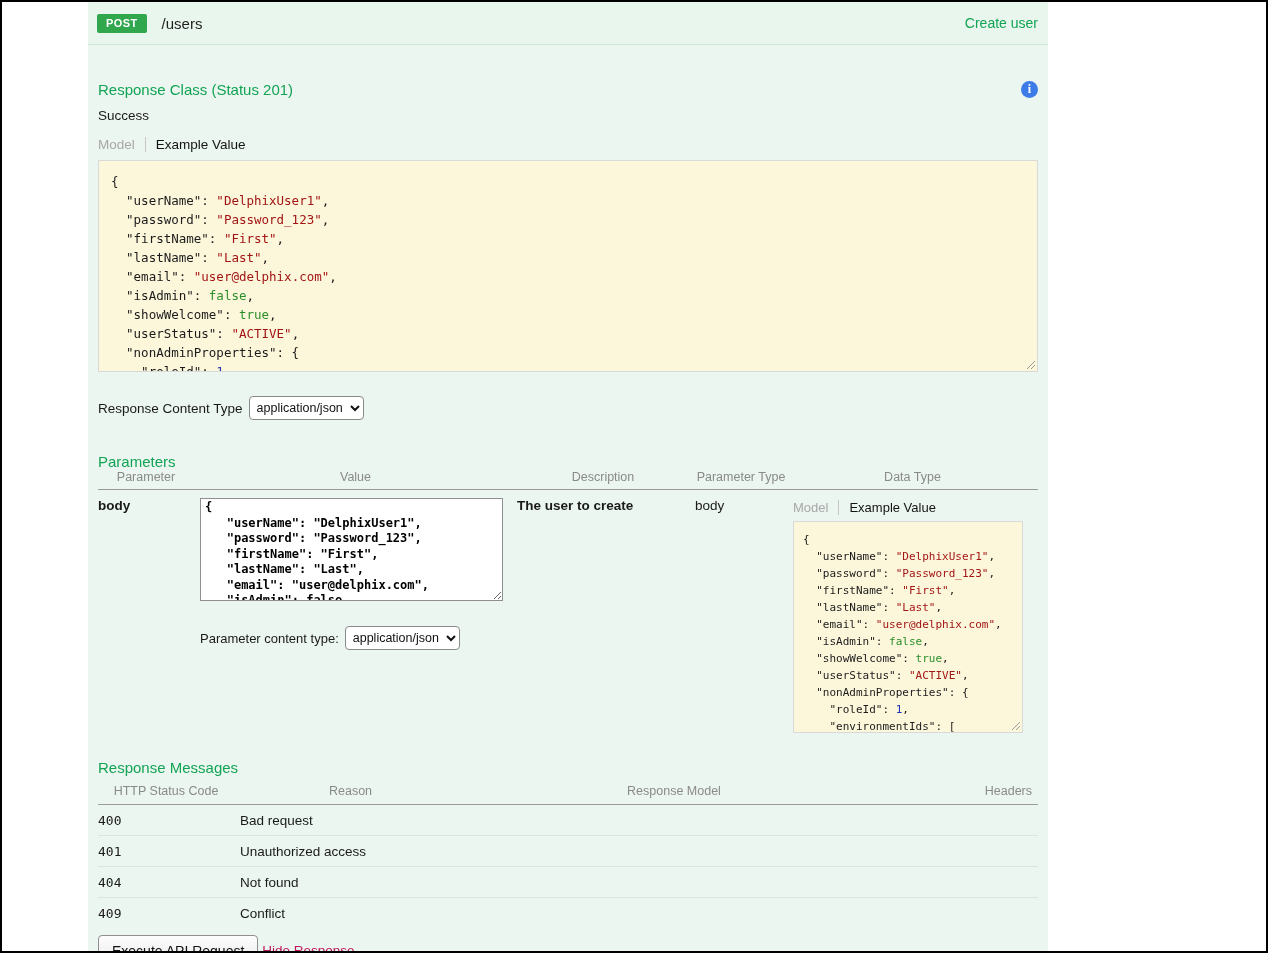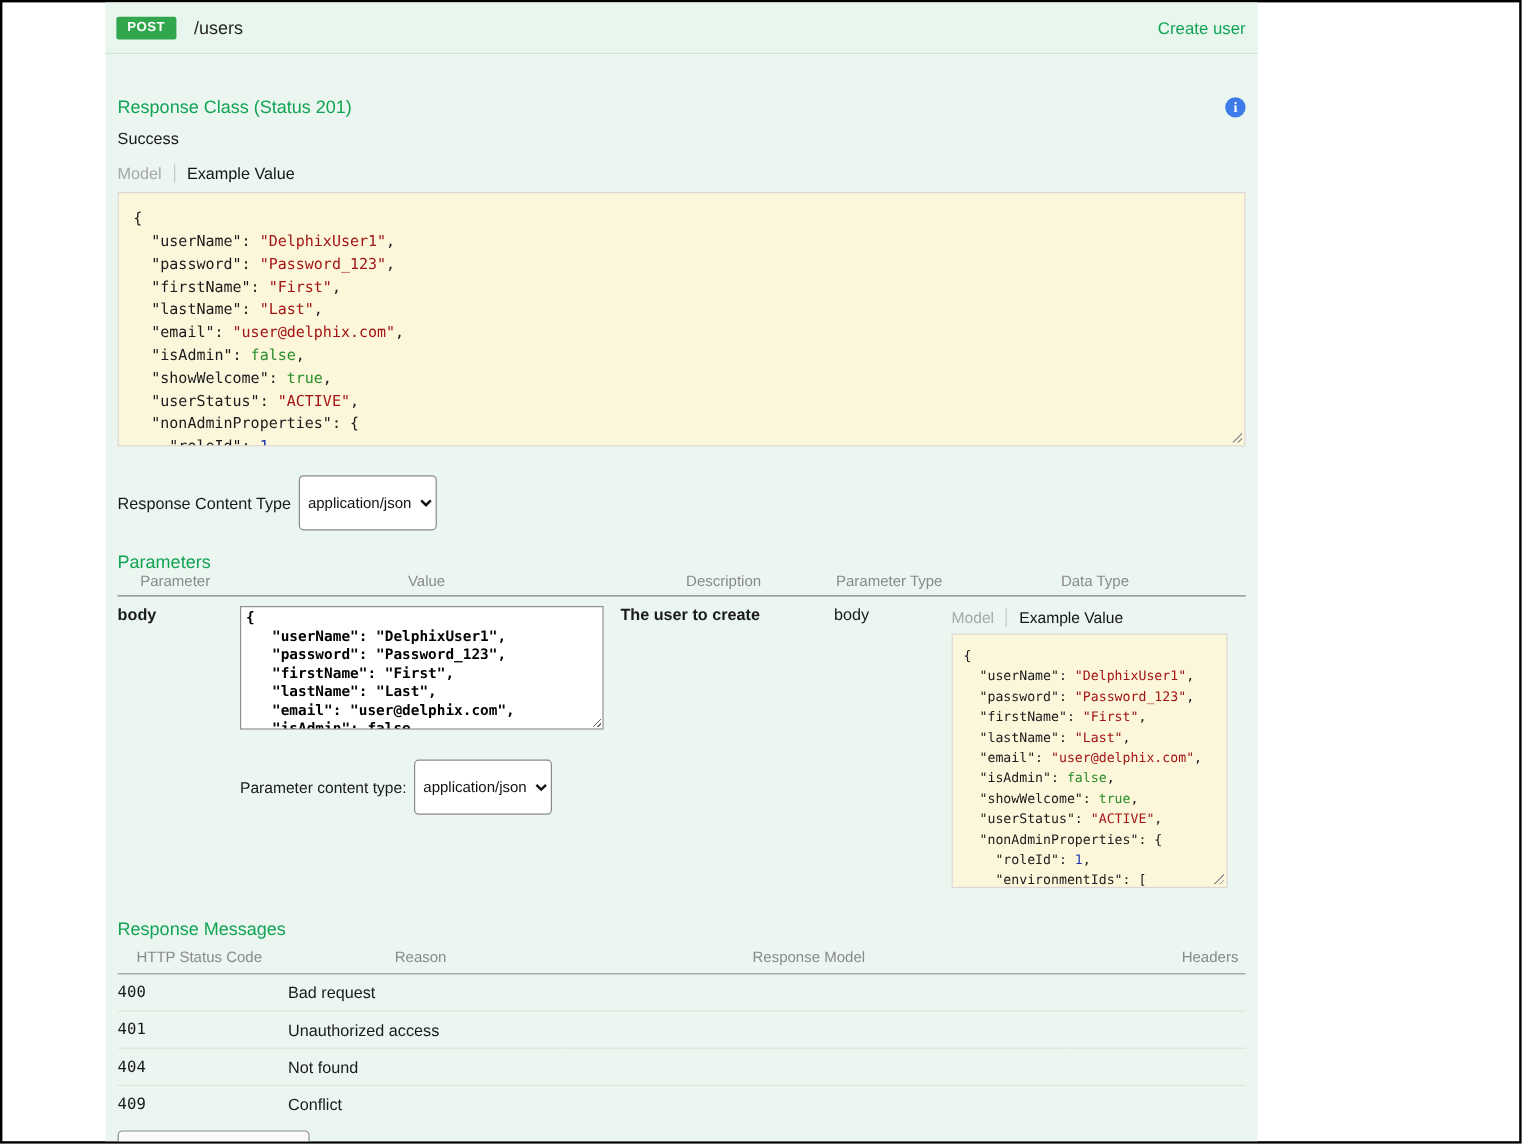--- a/index.html
+++ b/index.html
@@ -56,25 +56,25 @@
   .cl .n { color:#2033b0; }
   .resize-handle {
     position:absolute; right:2px; bottom:2px; width:10px; height:10px;
     background:repeating-linear-gradient(135deg, transparent 0 2px, #9a9a9a 2px 3px);
     clip-path:polygon(100% 0, 100% 100%, 0 100%);
   }
 
   .rct-row { margin-top:24px; display:flex; align-items:center; font-size:13.5px; }
   select {
     margin-left:6px; font-size:12.5px; font-family:"Liberation Sans", sans-serif;
-    border:1px solid #8a8a8a; border-radius:4px; background:#fff; padding:14px 3px; color:#111;
-  }
-
-  
-  .params-heading { margin-top:18px; }
+    border:1px solid #8a8a8a; border-radius:4px; background:#fff; padding:3px 3px; color:#111;
+  }
+
+  
+  .params-heading { margin-top:33px; }
   table { border-collapse:collapse; table-layout:fixed; width:940px; }
   th {
     text-align:center; font-weight:normal; color:#8a8a8a; font-size:12.5px;
     line-height:14px; padding:0 6px 5px 0; vertical-align:bottom;
     border-bottom:1px solid #9a9a9a;
   }
   td { vertical-align:top; padding:8px 6px 0 0; font-size:13.5px; }
   .param-name, .param-desc { font-weight:bold; }
   .body-input {
     width:303px; height:103px; background:#fff; color:#000;

